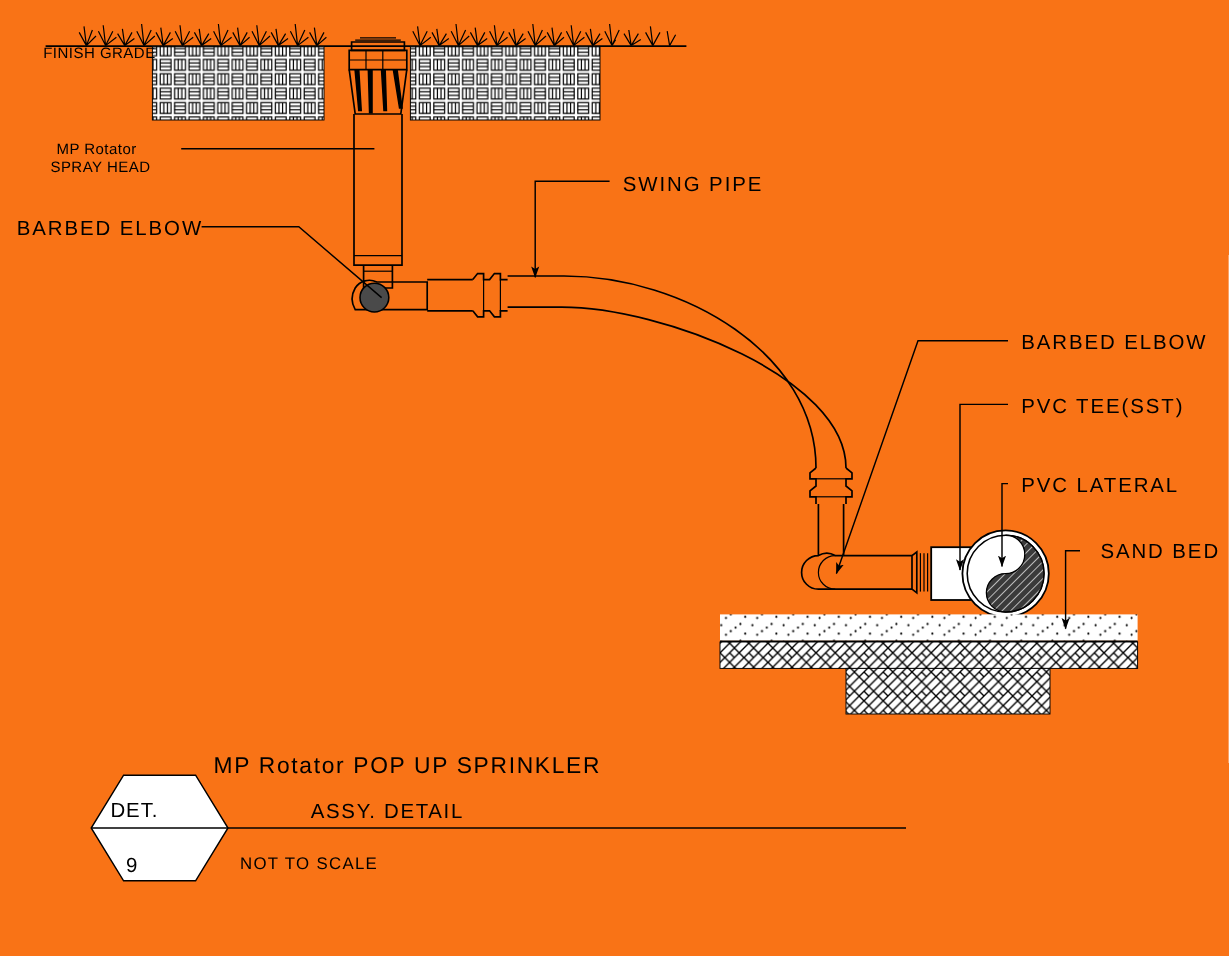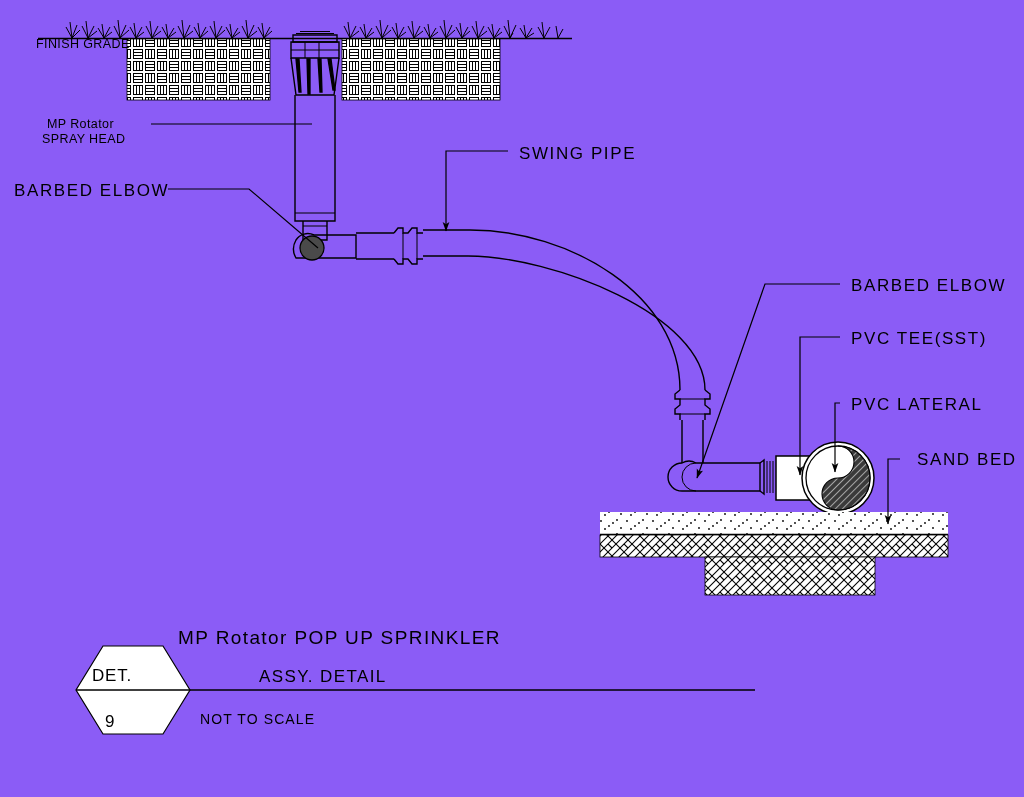--- a/index.html
+++ b/index.html
@@ -7,21 +7,21 @@
     padding: 0;
     background: #ffffff;
   }
   body {
     font-family: "Liberation Sans", sans-serif;
   }
   #sheet {
     position: relative;
     width: 1024px;
     height: 797px;
-    background: #8b5cf6;
+    background: #f97316;
     overflow: hidden;
   }
   #drawing {
     position: absolute;
     left: 0;
     top: 0;
     width: 1024px;
     height: 797px;
   }
   text {

